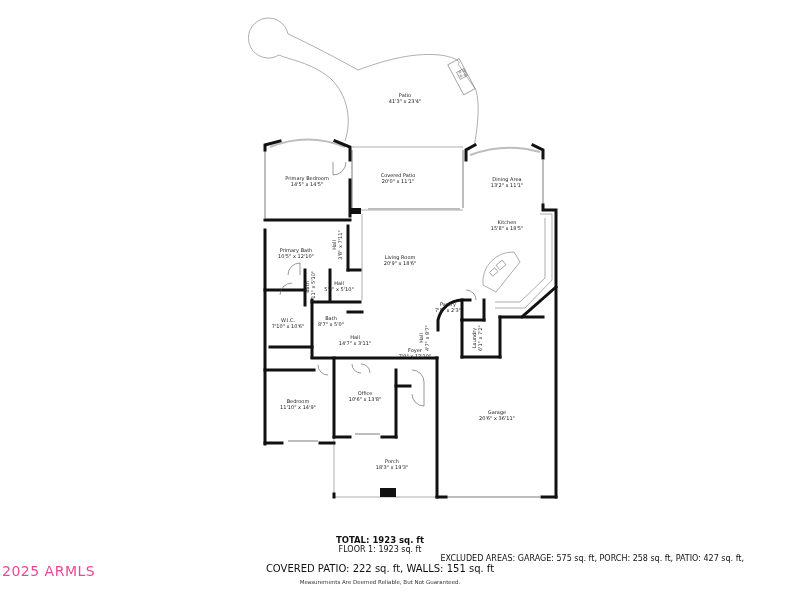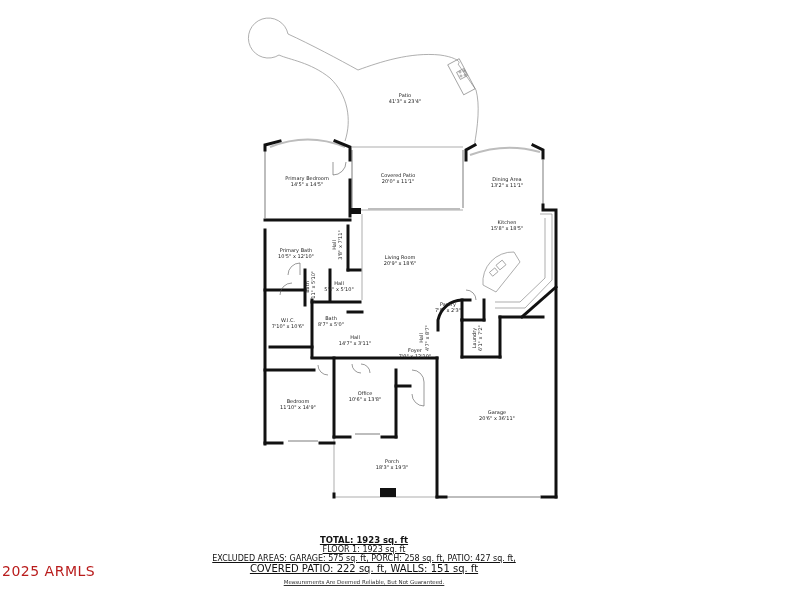--- a/index.html
+++ b/index.html
@@ -2,27 +2,27 @@
 <html><head>
   <meta charset="utf-8">
   <style>
     html, body { margin: 0; padding: 0; background: #ffffff; }
     body { width: 800px; height: 600px; position: relative; overflow: hidden;
            font-family: "DejaVu Sans", sans-serif; color: #111; }
     #plan { position: absolute; left: 0; top: 0; width: 800px; height: 600px; }
     .room-label { position: absolute; transform: translate(-50%, -50%); text-align: center;
                   font-size: 5px; line-height: 6px; color: #222; white-space: nowrap; }
     .room-label.rot { transform: translate(-50%, -50%) rotate(-90deg); }
-    .summary { position: absolute; left: 0; width: 728px; text-align: center; color: #111; text-decoration: underline; }
+    .summary { position: absolute; left: 16px; width: 728px; text-align: center; color: #111; }
     #s-total { top: 535px; font-weight: bold; font-size: 8.5px; }
     #s-floor { top: 545px; font-size: 8px; }
-    #s-excl1 { top: 554px; font-size: 8px; }
+    #s-excl1 { top: 554px; font-size: 8px; text-align: right; }
     #s-excl2 { top: 563px; font-size: 10px; }
     #s-note { top: 579px; font-size: 5.5px; color: #333; }
-    #watermark { position: absolute; left: 2px; top: 563px; font-size: 14px; color: #b91c1c;
+    #watermark { position: absolute; left: 2px; top: 563px; font-size: 14px; color: #ec4899;
                  font-family: "DejaVu Sans", sans-serif; letter-spacing: 0.5px; }
   </style>
 </head>
 <body>
 
 <svg id="plan" viewBox="0 0 800 600" xmlns="http://www.w3.org/2000/svg">
 
   <g fill="none" stroke="#9a9a9a" stroke-width="0.8">
     <path d="M 345,141 C 352,120 348,95 330,78 C 310,62 290,60 279,55
              A 20 20 0 1 1 288,34 C 310,44 340,60 358,70

